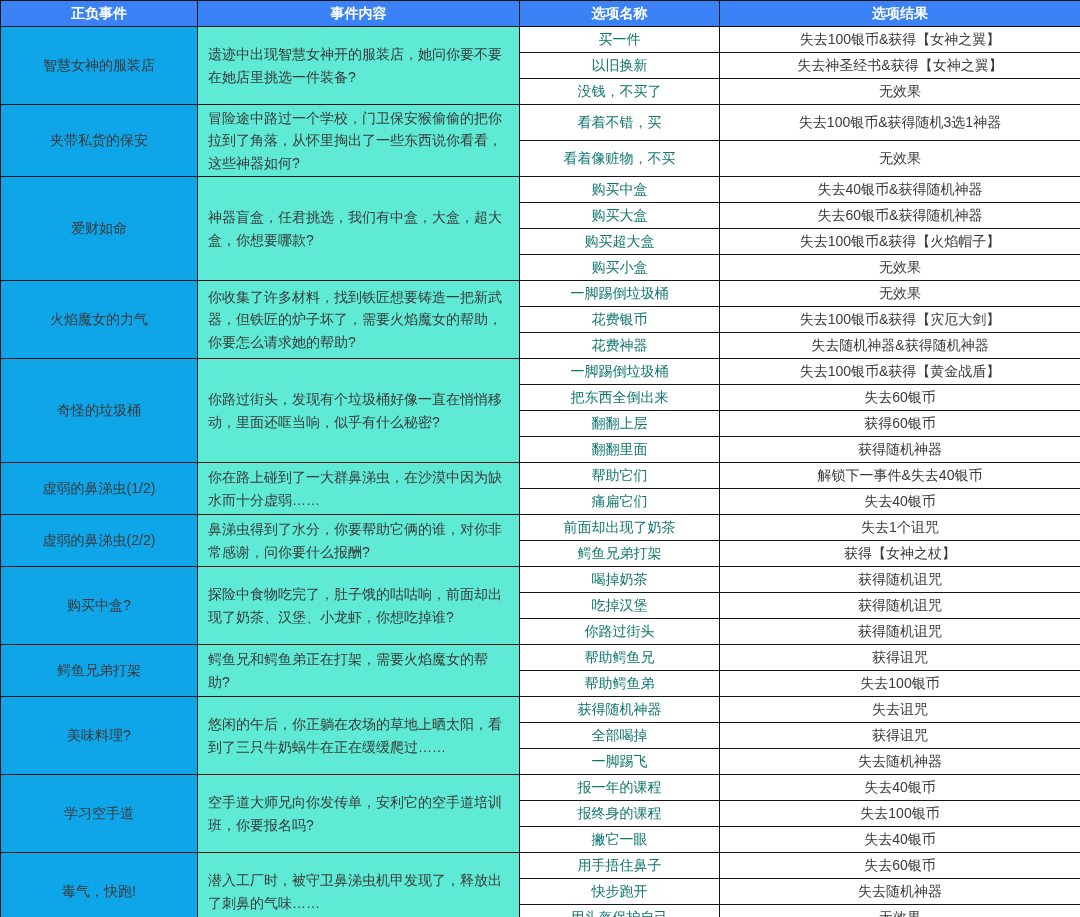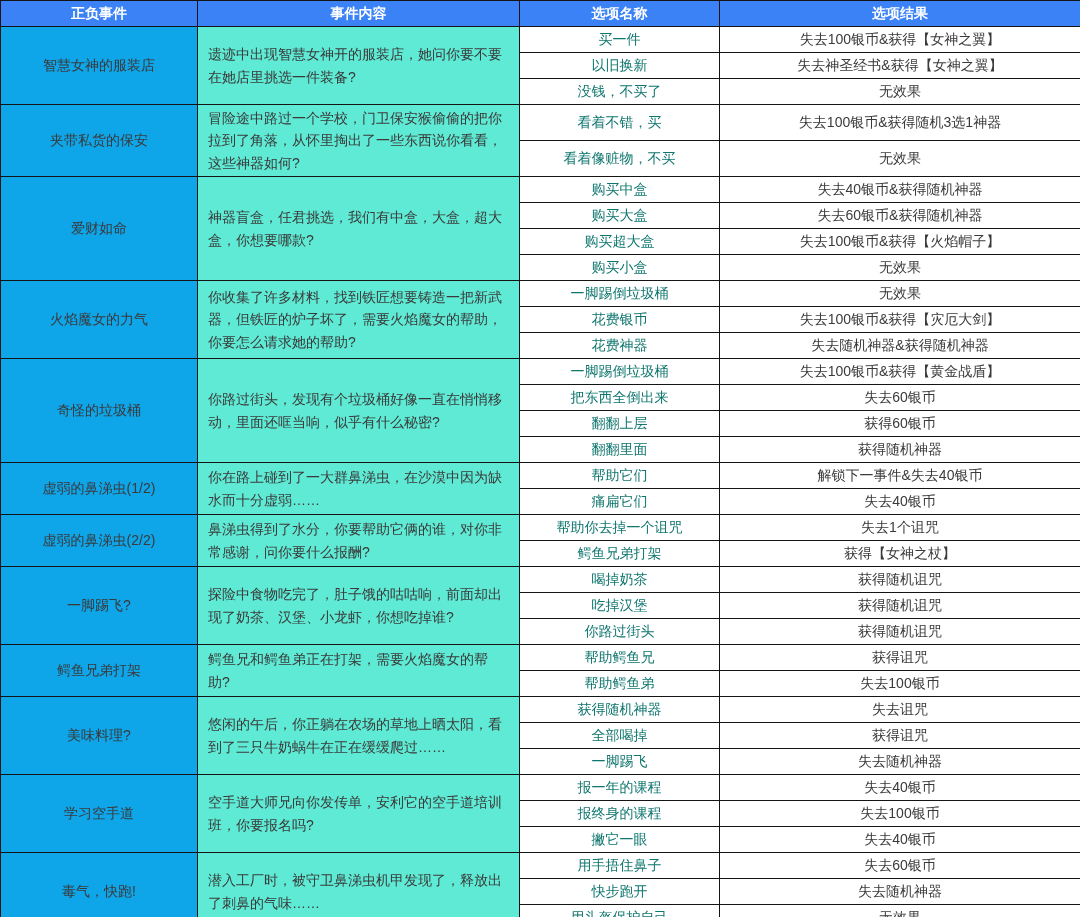--- a/index.html
+++ b/index.html
@@ -169,30 +169,30 @@
       <td class="res">解锁下一事件&amp;失去40银币</td>
     </tr>
     <tr>
       <td class="opt">痛扁它们</td>
       <td class="res">失去40银币</td>
     </tr>
 
     <tr>
       <td class="name" rowspan="2">虚弱的鼻涕虫(2/2)</td>
       <td class="desc" rowspan="2">鼻涕虫得到了水分，你要帮助它俩的谁，对你非常感谢，问你要什么报酬?</td>
-      <td class="opt">帮助你去掉一个诅咒</td>
+      <td class="opt">前面却出现了奶茶</td>
       <td class="res">失去1个诅咒</td>
     </tr>
     <tr>
       <td class="opt">鳄鱼兄弟打架</td>
       <td class="res">获得【女神之杖】</td>
     </tr>
 
     <tr>
-      <td class="name" rowspan="3">一脚踢飞?</td>
+      <td class="name" rowspan="3">购买中盒?</td>
       <td class="desc" rowspan="3">探险中食物吃完了，肚子饿的咕咕响，前面却出现了奶茶、汉堡、小龙虾，你想吃掉谁?</td>
       <td class="opt">喝掉奶茶</td>
       <td class="res">获得随机诅咒</td>
     </tr>
     <tr>
       <td class="opt">吃掉汉堡</td>
       <td class="res">获得随机诅咒</td>
     </tr>
     <tr>
       <td class="opt">你路过街头</td>

